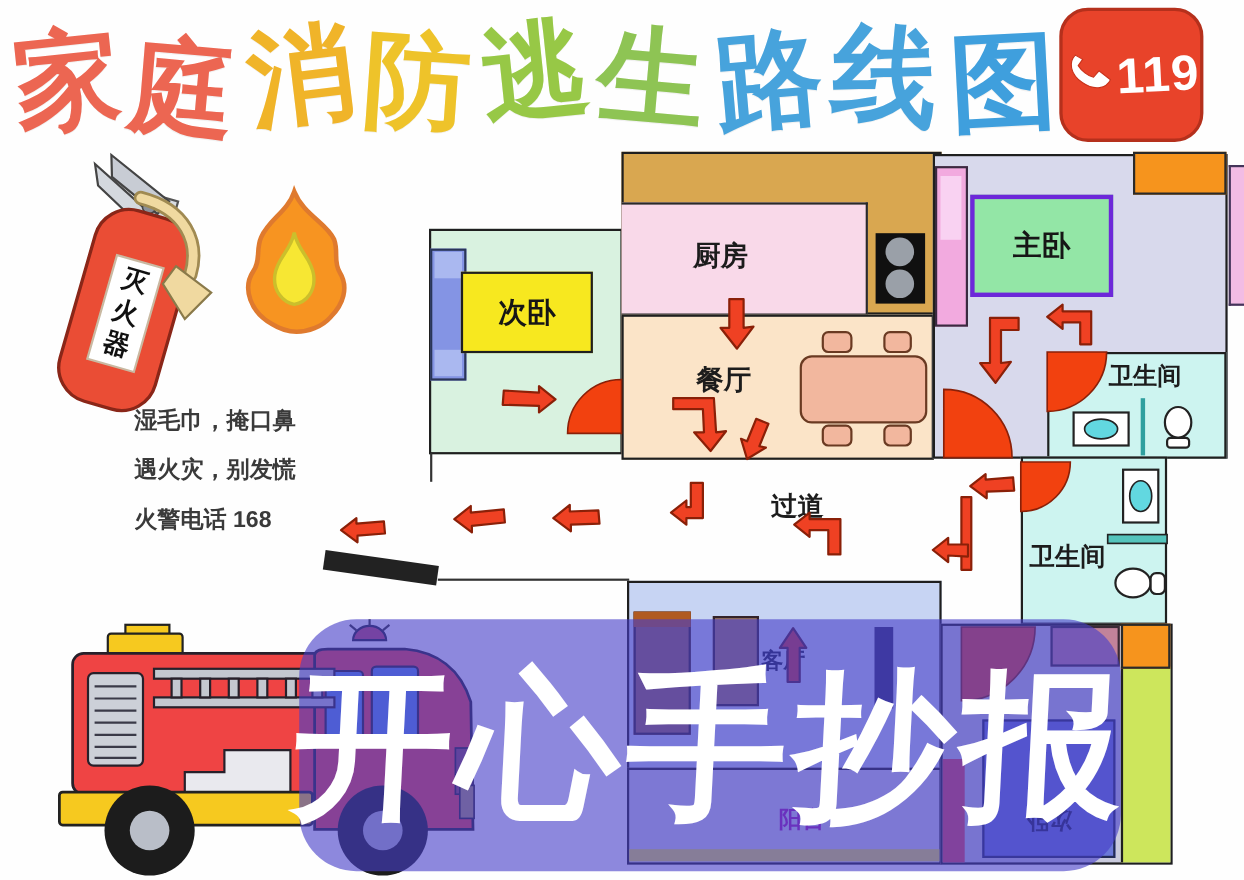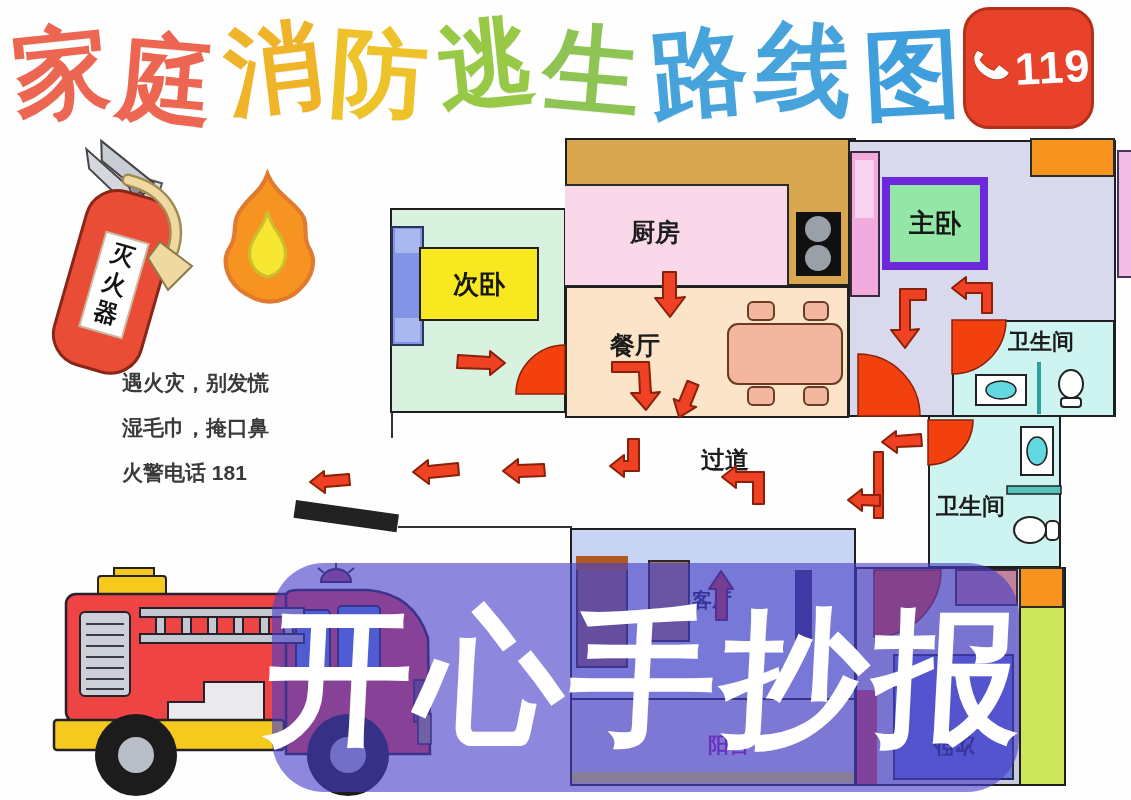--- a/index.html
+++ b/index.html
@@ -28,21 +28,21 @@
   #bedleft-blue-a{left:395px;top:229px;width:25px;height:24px;background:#aab8f0;}
   #bedleft-blue-b{left:395px;top:318px;width:25px;height:24px;background:#aab8f0;}
   #bed-left{left:419px;top:247px;width:120px;height:74px;background:#f7e81f;border:2px solid #1f1f1f;
             display:flex;align-items:center;justify-content:center;font-size:26px;font-weight:bold;color:#161616;}
   #room-kitchen{left:565px;top:138px;width:291px;height:148px;background:#d9a750;}
   #kitchen-inner{left:565px;top:184px;width:224px;height:103px;background:#f9d9e9;border:2px solid #2a2a2a;border-left:none;}
   #room-dining{left:565px;top:286px;width:284px;height:132px;background:#fbe4c8;}
   #room-master{left:848px;top:140px;width:268px;height:277px;background:#d8d9ec;}
   #wardrobe{left:850px;top:151px;width:30px;height:146px;background:#f2aadf;border:2px solid #3a2a40;}
   #wardrobe-inner{left:855px;top:160px;width:19px;height:58px;background:#f9d2f2;}
-  #bed-master{left:882px;top:177px;width:106px;height:93px;background:#93e6a6;border:8px solid #6d28d9;
+  #bed-master{left:882px;top:177px;width:130px;height:93px;background:#93e6a6;border:4px solid #6d28d9;
               display:flex;align-items:center;justify-content:center;font-size:26px;font-weight:bold;color:#161616;}
   #master-orange{left:1030px;top:138px;width:85px;height:39px;background:#f6941d;border:2px solid #2a2a2a;}
   #pink-sliver{left:1117px;top:150px;width:14px;height:128px;background:#f2bce4;border:2px solid #44355a;border-right:none;}
   #room-bath1{left:952px;top:320px;width:163px;height:97px;background:#cdf4f0;}
   #room-bath2{left:928px;top:415px;width:133px;height:153px;background:#cdf4f0;}
   #room-living{left:570px;top:528px;width:286px;height:172px;background:#c7d4f3;}
   #liv-f1{left:576px;top:556px;width:52px;height:112px;background:#96685a;border:2px solid #33232a;}
   #liv-f1top{left:576px;top:556px;width:52px;height:14px;background:#b05a22;}
   #liv-f2{left:648px;top:560px;width:42px;height:82px;background:#a07a68;border:2px solid #33232a;}
   #liv-tv{left:795px;top:570px;width:17px;height:74px;background:#303066;}
@@ -54,21 +54,21 @@
   #bed2-orange{left:1019px;top:567px;width:45px;height:41px;background:#f6941d;border:2px solid #2a2a2a;}
   #bed2-mauve{left:955px;top:569px;width:63px;height:37px;background:#c2839a;border:2px solid #3a2a35;}
   #bed2-blue{left:893px;top:654px;width:121px;height:126px;background:#6a78d8;border:2px solid #222a55;
              display:flex;align-items:flex-end;justify-content:center;padding-bottom:18px;}
   #bed2-blue .lbl{transform:rotate(180deg);font-size:21px;font-weight:bold;color:#1d2450;}
   #wall-corridor{left:398px;top:526px;width:174px;height:2px;background:#333;}
 
   
   .rlabel{position:absolute;font-weight:bold;color:#1c1c1c;white-space:nowrap;}
   #lbl-kitchen{left:630px;top:216px;font-size:25px;}
-  #lbl-dining{left:610px;top:329px;font-size:25px;}
+  #lbl-dining{left:633px;top:329px;font-size:25px;}
   #lbl-bath1{left:1008px;top:327px;font-size:22px;}
   #lbl-corridor{left:701px;top:444px;font-size:24px;text-align:right;}
   #lbl-bath2{left:936px;top:491px;font-size:23px;}
   #lbl-living{left:692px;top:587px;font-size:20px;color:#1a2248;}
   #lbl-balcony{left:708px;top:731px;font-size:21px;color:#a21caf;}
 
   
   .layer{position:absolute;left:0;top:0;pointer-events:none;}
 
   
@@ -119,23 +119,23 @@
     <polygon points="150,104 182,128 158,152 138,120" fill="#f0d9a0" stroke="#8a7a4a" stroke-width="2"></polygon>
   </svg>
 
   <svg class="layer" style="left:205px;top:168px;" width="125" height="145" viewBox="0 0 120 140">
     <path d="M60 6 C54 24 38 30 31 46 C26 57 31 66 24 76 C14 91 22 112 40 122 C48 127 55 129 62 129
              C72 129 84 125 92 116 C103 105 108 90 100 77 C94 67 99 59 95 48 C89 34 68 26 60 6 Z" fill="#f79421" stroke="#df7a2e" stroke-width="4"></path>
     <path d="M60 42 C57 58 45 64 43 79 C41 93 50 103 60 105 C71 103 79 93 77 79 C75 64 63 58 60 42 Z" fill="#f7e733" stroke="#cbbf2c" stroke-width="3"></path>
   </svg>
 
   <div id="poem">
+    <div>湿毛巾，掩口鼻</div>
     <div>遇火灾，别发慌</div>
-    <div>湿毛巾，掩口鼻</div>
-    <div>火警电话 181</div>
+    <div>火警电话 168</div>
   </div>
 
   <div class="room" id="room-bedroom-left"></div>
   <div class="furn" id="bedleft-blue"></div>
   <div class="furn" id="bedleft-blue-a"></div>
   <div class="furn" id="bedleft-blue-b"></div>
   <div class="furn" id="bed-left">
     <span>次卧</span>
   </div>
 

